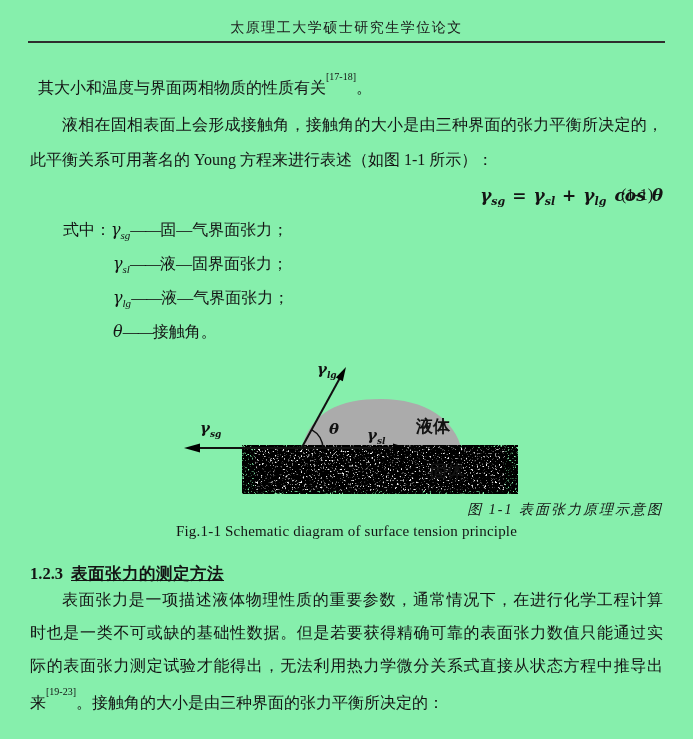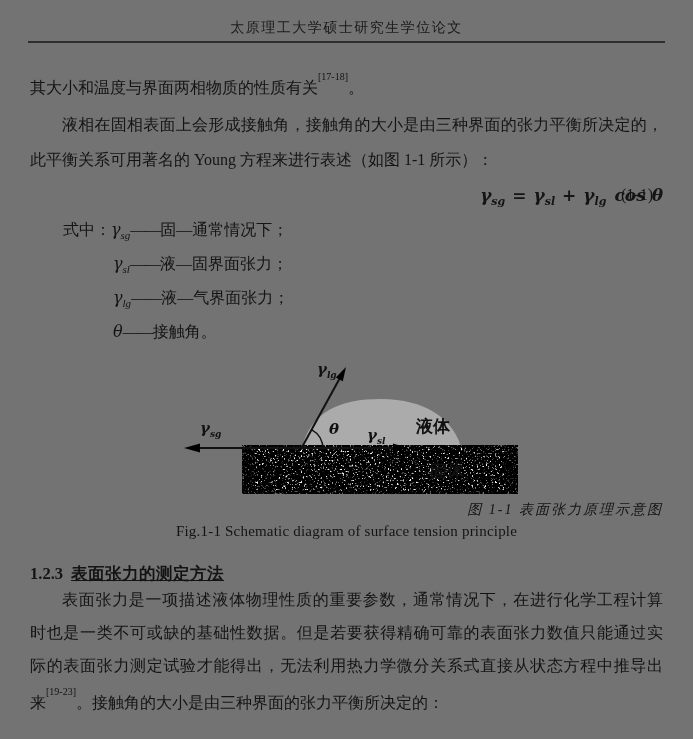--- a/index.html
+++ b/index.html
@@ -33,21 +33,21 @@
   .line { height:35px; line-height:35px; white-space:nowrap; }
   .wrapline { height:35px; line-height:35px; }
   .indent { text-indent:2em; }
   .stretch { white-space:normal; text-align:justify; text-align-last:justify; }
   .cite {
     font-size:10px;
     position:relative; top:-7px;
     letter-spacing:0;
     font-family:"Liberation Serif",serif;
   }
-  .p1 { margin-top:23px; }
+  .p1 { margin-top:23px;margin-left:8px; }
   .p2 { margin-top:6px; }
   
   .equation-row {
     position:relative;
     height:36px; line-height:36px;
     text-align:right;
   }
   .eq { font-size:17px; font-style:italic; font-family:"DejaVu Serif",serif; font-weight:600; }
   .eq .op { margin:0 7px; font-style:normal; font-weight:600; }
   .eq sub, .sym sub { font-size:11px; font-style:italic; }
@@ -90,41 +90,41 @@
     font-size:16.5px;
   }
   .section-heading .num { font-family:"Liberation Serif",serif; margin-right:8px; }
   .section-heading .ttl { font-family:"Liberation Sans","DejaVu Sans",sans-serif; letter-spacing:0.5px;text-decoration:underline; }
   .p3 { }
   .p3 .wrapline { height:33px; line-height:33px; }
 </style>
 </head>
 <body>
 
-<div class="page" style="background: #737373;">
+<div class="page" style="background: #86efac;">
 
   <div class="header-title">太原理工大学硕士研究生学位论文</div>
   <div class="header-rule"></div>
 
   <div class="content">
 
     <div class="line p1"><span>其大小和温度与界面两相物质的性质有关</span><sup class="cite">[17-18]</sup><span>。</span></div>
 
     <div class="p2">
       <div class="wrapline indent stretch">液相在固相表面上会形成接触角，接触角的大小是由三种界面的张力平衡所决定的，</div>
       <div class="wrapline">此平衡关系可用著名的 Young 方程来进行表述（如图 1-1 所示）：</div>
     </div>
 
     <div class="equation-row">
       <span class="eq"><span>γ</span><sub>sg</sub><span class="op">=</span><span>γ</span><sub>sl</sub><span class="op">+</span><span>γ</span><sub>lg</sub><span class="fn">cos θ</span></span>
       <span class="eq-number">(1-1)</span>
     </div>
 
     <div>
-      <div class="def-line first"><span>式中：</span><span class="sym"><i>γ</i><sub>sg</sub></span><span class="dash">——</span><span>固—通常情况下；</span></div>
+      <div class="def-line first"><span>式中：</span><span class="sym"><i>γ</i><sub>sg</sub></span><span class="dash">——</span><span>固—气界面张力；</span></div>
       <div class="def-line"><span class="sym"><i>γ</i><sub>sl</sub></span><span class="dash">——</span><span>液—固界面张力；</span></div>
       <div class="def-line"><span class="sym"><i>γ</i><sub>lg</sub></span><span class="dash">——</span><span>液—气界面张力；</span></div>
       <div class="def-line"><span class="sym"><i>θ</i><sub></sub></span><span class="dash">——</span><span>接触角。</span></div>
     </div>
 
     <div class="figure-wrap">
       <svg width="420" height="146" viewBox="0 0 420 146">
         <defs>
           <filter id="speckle" x="-5%" y="-5%" width="110%" height="110%">
             <feTurbulence type="fractalNoise" baseFrequency="0.55" numOctaves="2" seed="7" result="t"></feTurbulence>

